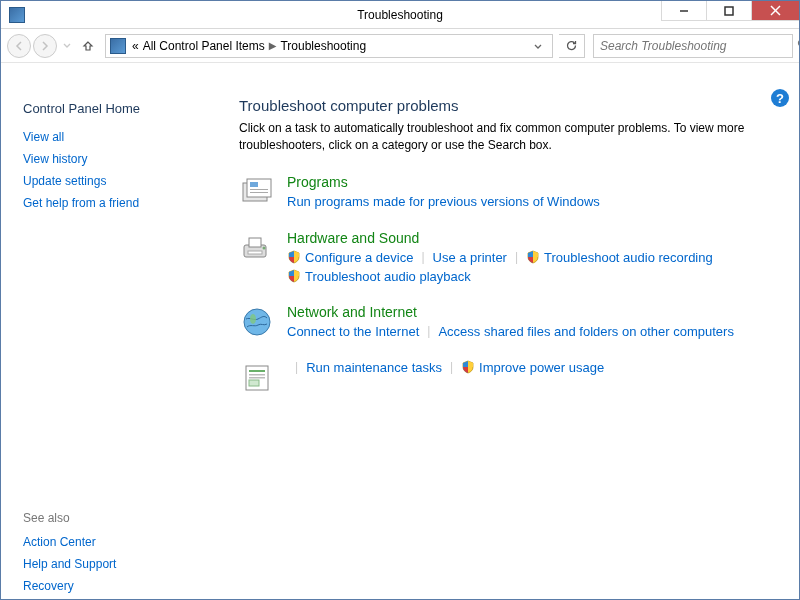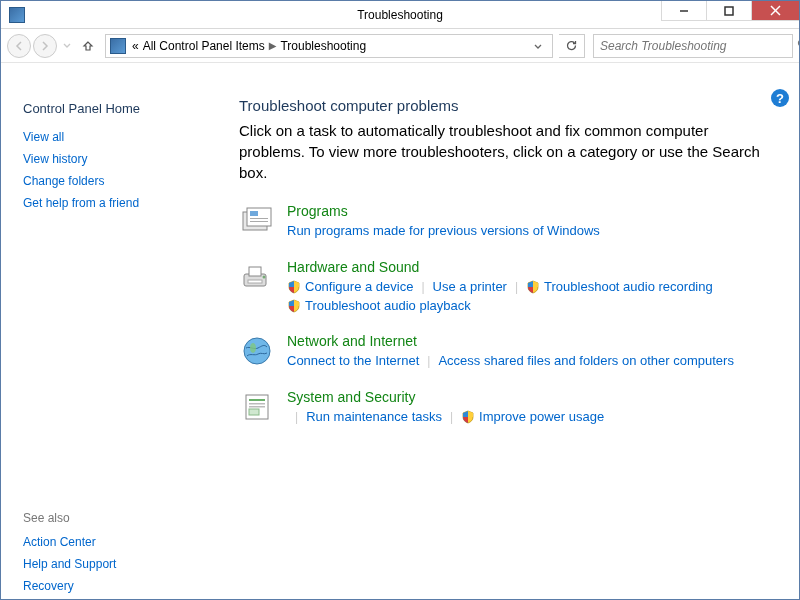--- a/index.html
+++ b/index.html
@@ -26,21 +26,21 @@
 .search-icon { color: #666; }
 .content { display: flex; height: calc(600px - 28px - 34px - 2px); margin-top: 20px; }
 .sidebar { width: 220px; padding: 18px 10px 10px 22px; position: relative; }
 .sidebar-heading { color: #1e395b; font-size: 13px; margin-bottom: 14px; display: block; }
 .sidebar a { display: block; color: #0066cc; text-decoration: none; font-size: 12px; margin-bottom: 8px; cursor: pointer; }
 .see-also { position: absolute; bottom: 18px; left: 22px; }
 .see-also-label { color: #777; font-size: 12px; margin-bottom: 10px; display: block; }
 .main { flex: 1; padding: 14px 28px 10px 18px; position: relative; }
 .help-icon { position: absolute; top: 6px; right: 10px; width: 18px; height: 18px; border-radius: 50%; background: #1e7dd4; color: #fff; font-weight: bold; font-size: 13px; display: flex; align-items: center; justify-content: center; cursor: pointer; }
 .main-heading { color: #1e395b; font-size: 15px; margin-bottom: 6px; }
-.main-desc { color: #000; font-size: 15px; margin-bottom: 20px; line-height: 1.4; }
+.main-desc { color: #000; font-size: 12px; margin-bottom: 20px; line-height: 1.4; }
 .category { display: flex; margin-bottom: 20px; }
 .cat-icon { width: 36px; height: 36px; margin-right: 12px; flex-shrink: 0; display: flex; align-items: center; justify-content: center; }
 .cat-body { flex: 1; }
 .cat-title { color: #128515; font-size: 14px; margin-bottom: 4px; cursor: pointer; }
 .tasks { display: flex; flex-wrap: wrap; align-items: center; gap: 0; }
 .task { color: #0066cc; font-size: 13px; text-decoration: none; cursor: pointer; display: inline-flex; align-items: center; }
 .task-sep { color: #ccc; margin: 0 8px; }
 .shield { width: 14px; height: 14px; margin-right: 4px; display: inline-flex; }
 .shield svg { width: 14px; height: 14px; }
 .line-break { width: 100%; height: 4px; }
@@ -115,21 +115,21 @@
         </svg></span>
   </div>
 </div>
 
 <div class="content">
   <div class="sidebar">
     <span class="sidebar-heading">Control Panel Home</span>
     <div id="sidebar-links">
         <a>View all</a>
         <a>View history</a>
-        <a>Change folders</a>
+        <a>Update settings</a>
         <a>Get help from a friend</a>
       </div>
     <div class="see-also">
       <span class="see-also-label">See also</span>
       <div id="see-also-links">
           <a>Action Center</a>
           <a>Help and Support</a>
           <a>Recovery</a>
         </div>
     </div>
@@ -237,21 +237,20 @@
           <div class="cat-icon">
             <svg width="34" height="34">
               <rect x="6" y="5" width="22" height="24" fill="#fff" stroke="#888"></rect>
               <rect x="9" y="9" width="16" height="2" fill="#6ab06a"></rect>
               <rect x="9" y="13" width="16" height="1.5" fill="#bbb"></rect>
               <rect x="9" y="16" width="16" height="1.5" fill="#bbb"></rect>
               <rect x="9" y="19" width="10" height="6" fill="#d0e8d0" stroke="#8aba8a"></rect>
             </svg>
           </div>
           <div class="cat-body">
-            <div class="cat-title">System and Security</div>
             <div class="tasks">
               <span class="task-sep">|</span>
               <a class="task">
                 <span>Run maintenance tasks</span>
               </a>
               <span class="task-sep">|</span>
               <a class="task">
                 <span class="shield">
                   <svg viewBox="0 0 14 14">
                     <path d="M7 1L2 3v4c0 3 2 5 5 6c3-1 5-3 5-6V3z" fill="#ffcf3a" stroke="#b88a00" stroke-width="0.7"></path>

